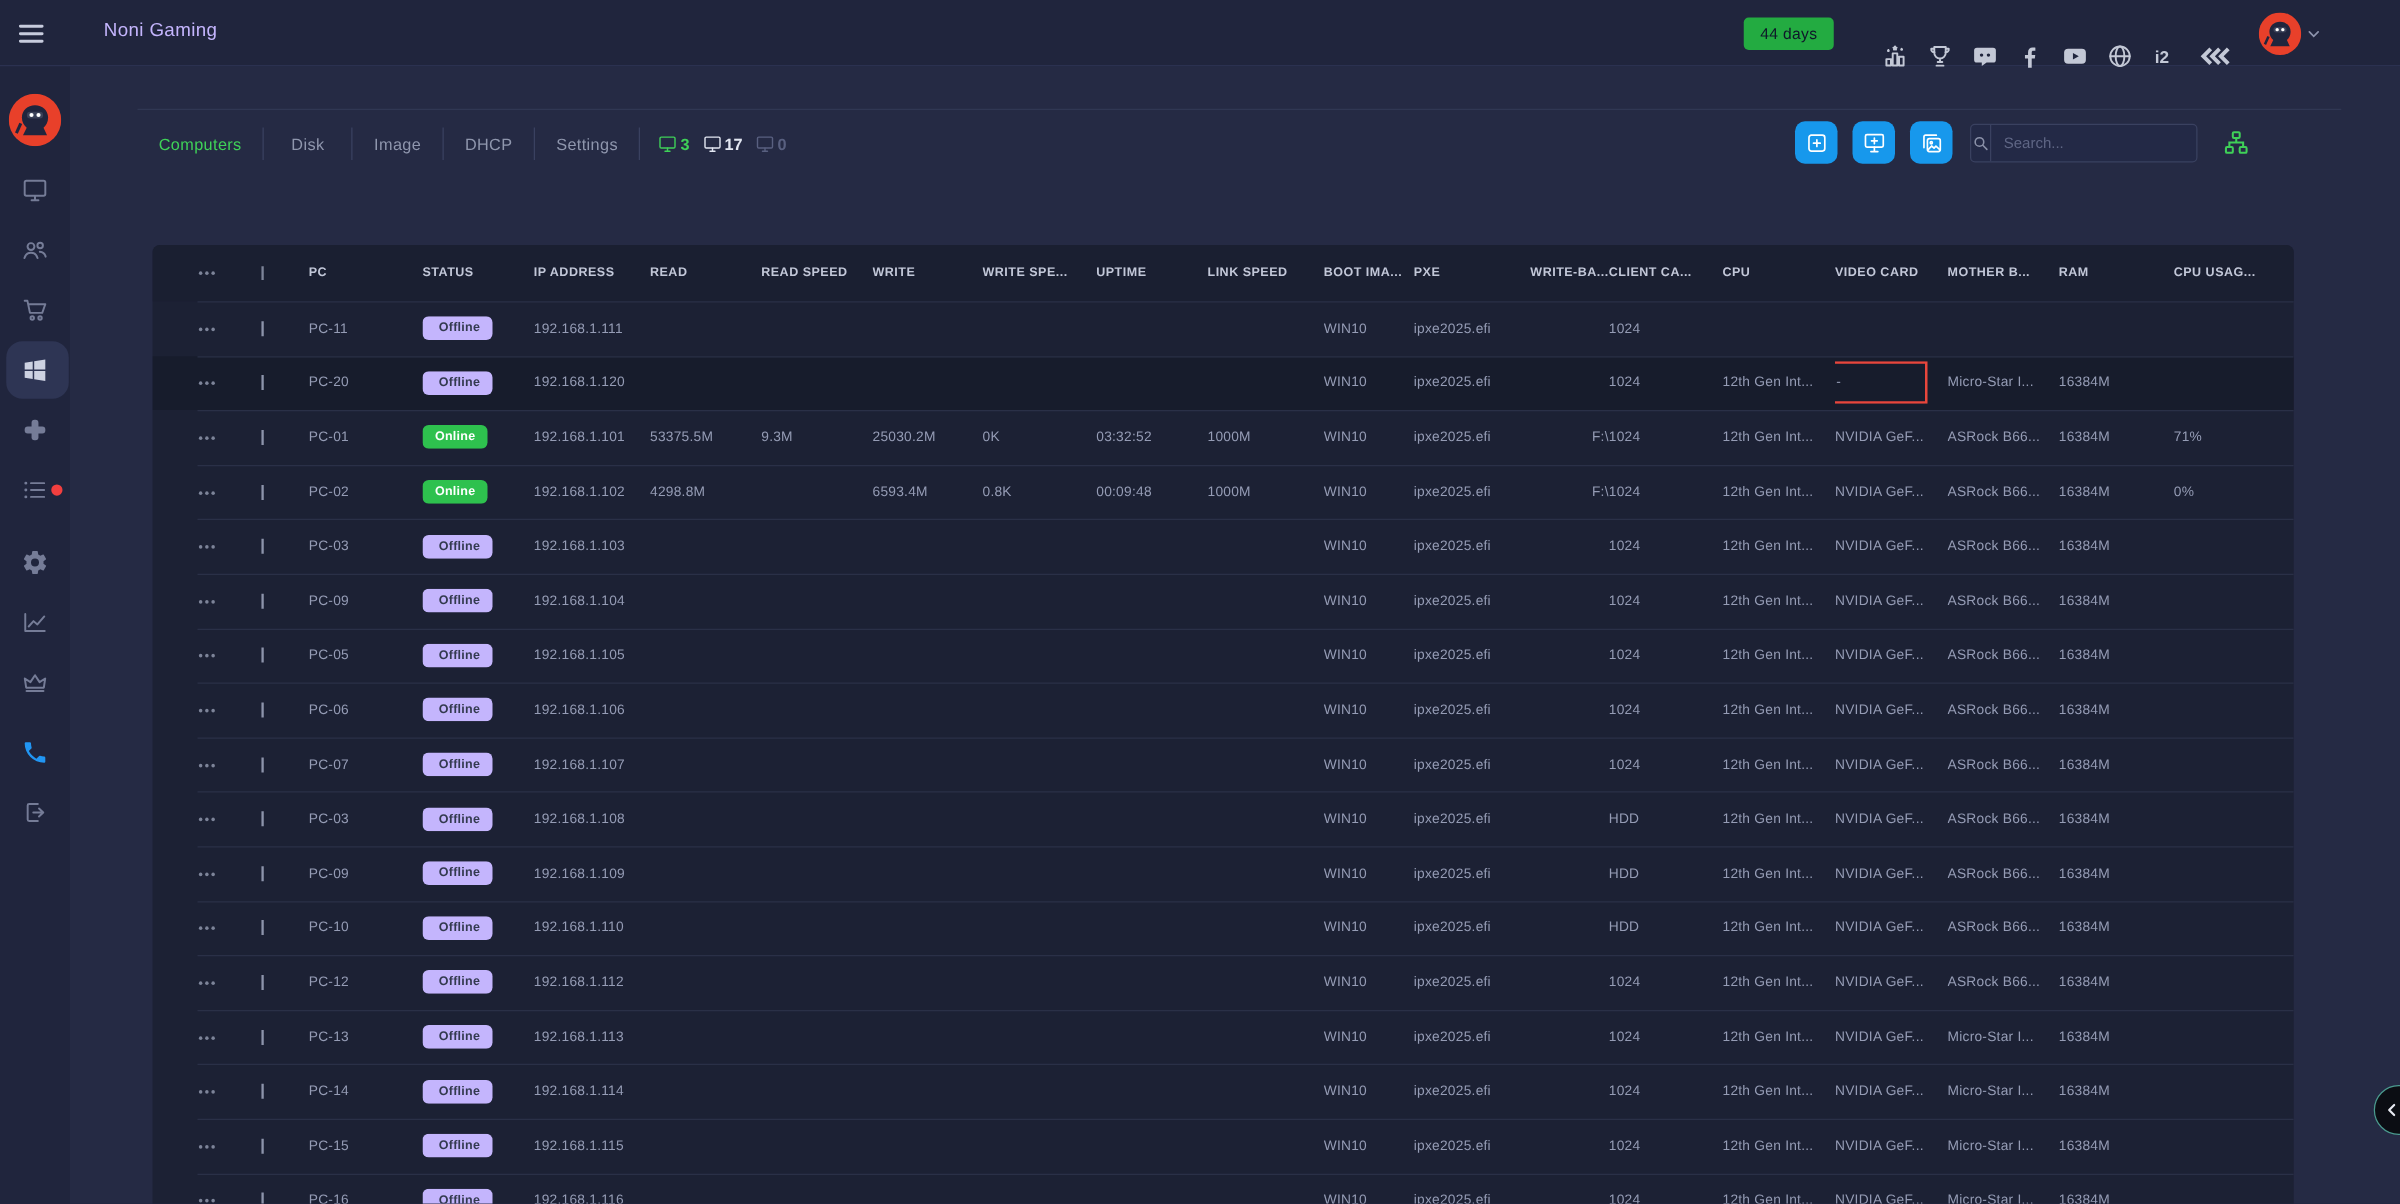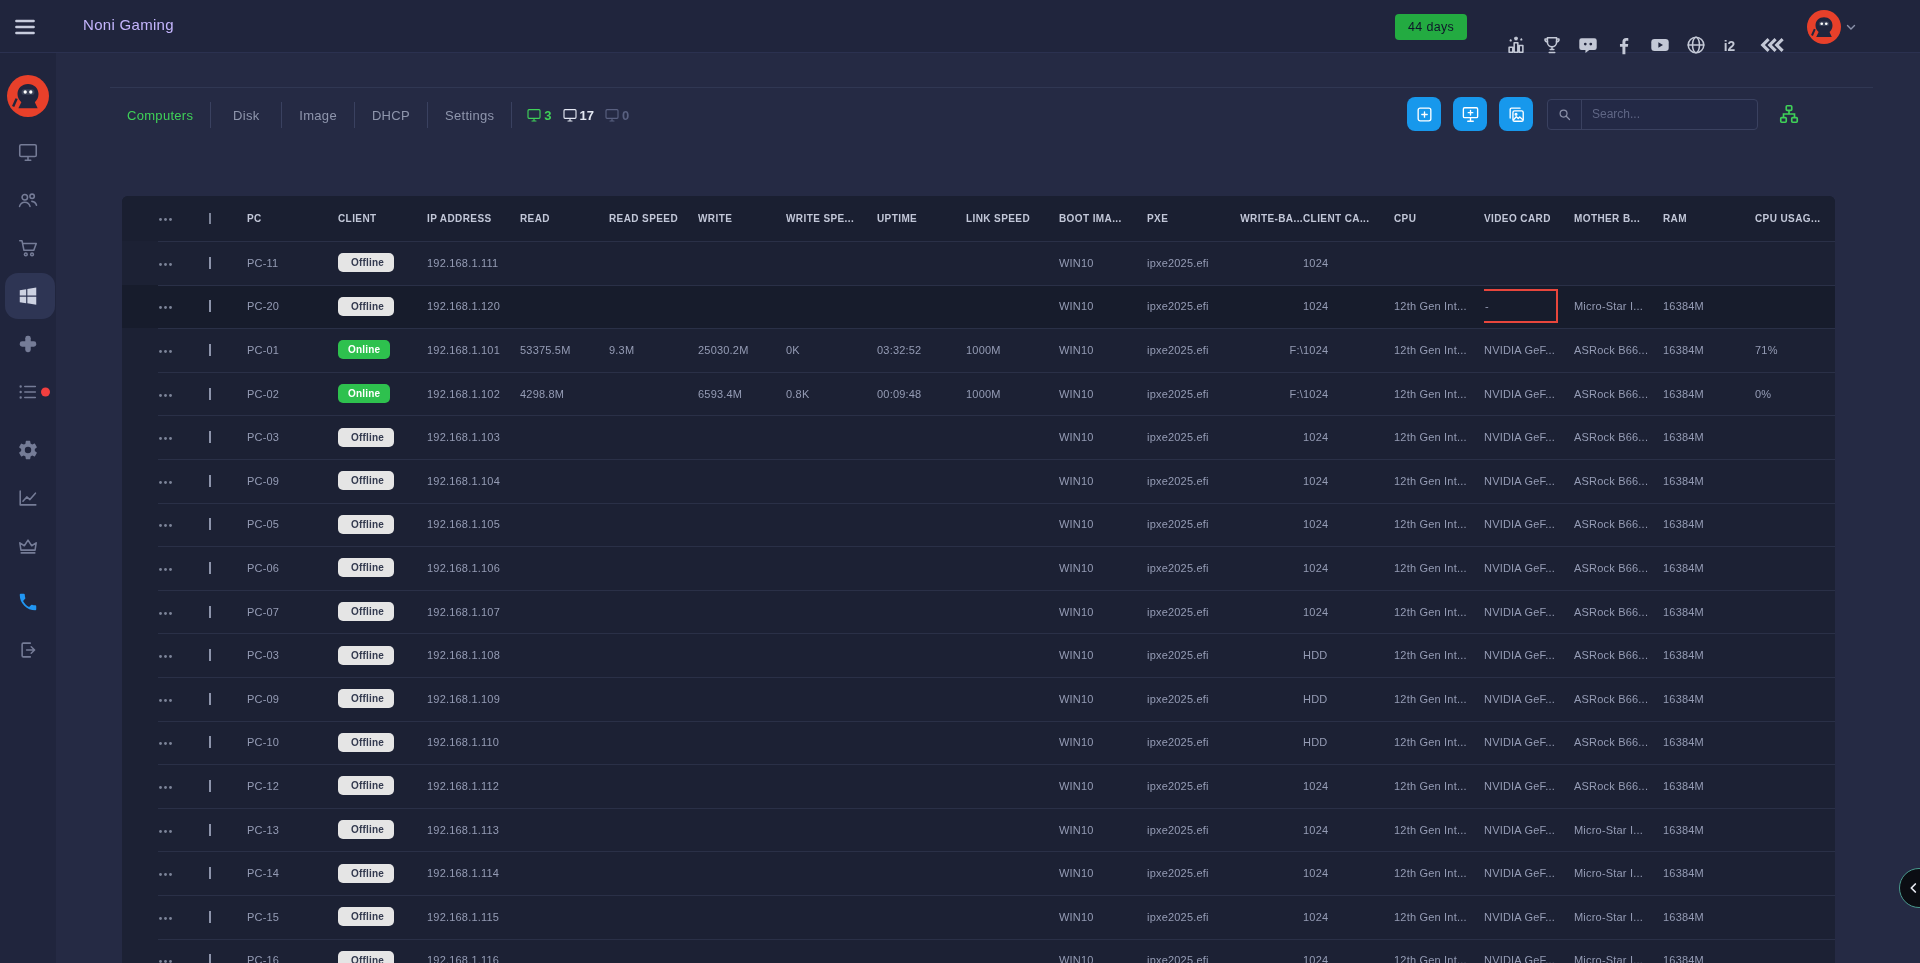--- a/index.html
+++ b/index.html
@@ -56,21 +56,21 @@
     font-weight:bold; cursor:pointer; }
   .counter .icon { margin-right:2px; }
   .counter svg { width:16px; height:16px; }
 
   .toolbar { position:absolute; top:97px; right:120px; height:34px; display:flex;
     align-items:center; }
   .tool-btn { width:34px; height:34px; border-radius:8px; background:#1798ec;
     color:#fff; display:flex; align-items:center; justify-content:center;
     margin-right:12px; cursor:pointer; border:none; }
   .tool-btn svg { width:19px; height:19px; }
-  .searchbox { width:211px; height:31px; background:#232946; border:1px solid #3a4160;
+  .searchbox { width:182px; height:31px; background:#232946; border:1px solid #3a4160;
     border-radius:4px; display:flex; align-items:center; margin:0 20px 0 2px; }
   .searchbox .icon { width:34px; height:100%; border-right:1px solid #3a4160;
     color:#8a90a8; }
   .searchbox .icon svg { width:15px; height:15px; }
   .searchbox input { flex:1; background:transparent; border:none; outline:none;
     color:#aab0c6; font-size:12px; padding:0 10px; font-family:"Liberation Sans",sans-serif; }
   .searchbox input::placeholder { color:#5f6685; }
   .sitemap-btn { width:22px; height:22px; color:#3fd158; cursor:pointer; }
 
   
@@ -80,32 +80,32 @@
     height:43.6px; font-size:11px; color:#959cb5; letter-spacing:.2px; }
   .trow.thead { height:45px; font-size:10px; font-weight:bold; color:#c2c7d8;
     letter-spacing:.4px; background:#1a1f31; }
   .trow.hl { background:#171c2c; }
   .trow:not(.thead)::before { content:''; position:absolute; left:36px; right:0; top:0;
     height:1px; background:#2a3047; }
   .cell { flex:0 0 auto; overflow:hidden; white-space:nowrap; }
   .c-menu{width:51px;} .c-check{width:38px;} .c-pc{width:91px;} .c-status{width:89px;}
   .c-ip{width:93px;} .c-read{width:89px;} .c-read_speed{width:89px;} .c-write{width:88px;}
   .c-write_speed{width:91px;} .c-uptime{width:89px;} .c-link_speed{width:93px;}
-  .c-boot_image{width:88px;} .c-pxe{width:66px;} .c-write_back{width:90px;text-align:right;}
+  .c-boot_image{width:72px;} .c-pxe{width:66px;} .c-write_back{width:90px;text-align:right;}
   .c-client_cache{width:91px;} .c-cpu{width:90px;} .c-video_card{width:90px;}
   .c-motherboard{width:89px;} .c-ram{width:92px;}
   .c-cpu_usage{flex:1 1 auto; width:auto;}
   .dots { width:15px; height:5px; color:#7d8499; cursor:pointer; }
   .dots svg { width:15px; height:5px; }
   .cbx { width:15px; height:15px; border:1.5px solid #8d94ab; border-radius:4px;
     cursor:pointer; }
   .thead .cbx { border-color:#7d8499; }
   .badge { display:inline-block; font-size:10px; font-weight:bold; border-radius:5px;
     padding:4px 10px; letter-spacing:.2px; }
-  .badge.offline { background:#e5e5e5; color:#333a4f;padding-left:13px; }
+  .badge.offline { background:#c4b5fd; color:#333a4f;padding-left:13px; }
   .badge.online { background:#2ec14e; color:#fff; }
   .red-box { display:flex; align-items:center; width:83px; height:34px;
     border:2px solid #e8463c; margin-left:-9px; padding-left:8px; color:#959cb5; }
 
   
   .edge-btn { position:absolute; right:-19px; top:868px; width:40px; height:40px;
     border-radius:50%; background:#0b0d13; border:1px solid #4a9a8e; color:#e8eaf2;
     display:flex; align-items:center; justify-content:flex-start; padding-left:6px;
     cursor:pointer; z-index:6; }
   .edge-btn svg { width:16px; height:16px; }
@@ -361,21 +361,21 @@
 
 <section class="card">
   <div class="trow thead" id="table-head">
       <div class="cell c-menu"><span class="dots"><svg viewBox="0 0 18 6" fill="currentColor">
             <circle cx="3" cy="3" r="1.7"></circle>
             <circle cx="9" cy="3" r="1.7"></circle>
             <circle cx="15" cy="3" r="1.7"></circle>
           </svg></span></div>
       <div class="cell c-check"><span class="cbx"></span></div>
       <div class="cell c-pc">PC</div>
-      <div class="cell c-status">CLIENT</div>
+      <div class="cell c-status">STATUS</div>
       <div class="cell c-ip">IP ADDRESS</div>
       <div class="cell c-read">READ</div>
       <div class="cell c-read_speed">READ SPEED</div>
       <div class="cell c-write">WRITE</div>
       <div class="cell c-write_speed">WRITE SPE...</div>
       <div class="cell c-uptime">UPTIME</div>
       <div class="cell c-link_speed">LINK SPEED</div>
       <div class="cell c-boot_image">BOOT IMA...</div>
       <div class="cell c-pxe">PXE</div>
       <div class="cell c-write_back">WRITE-BA...</div>

